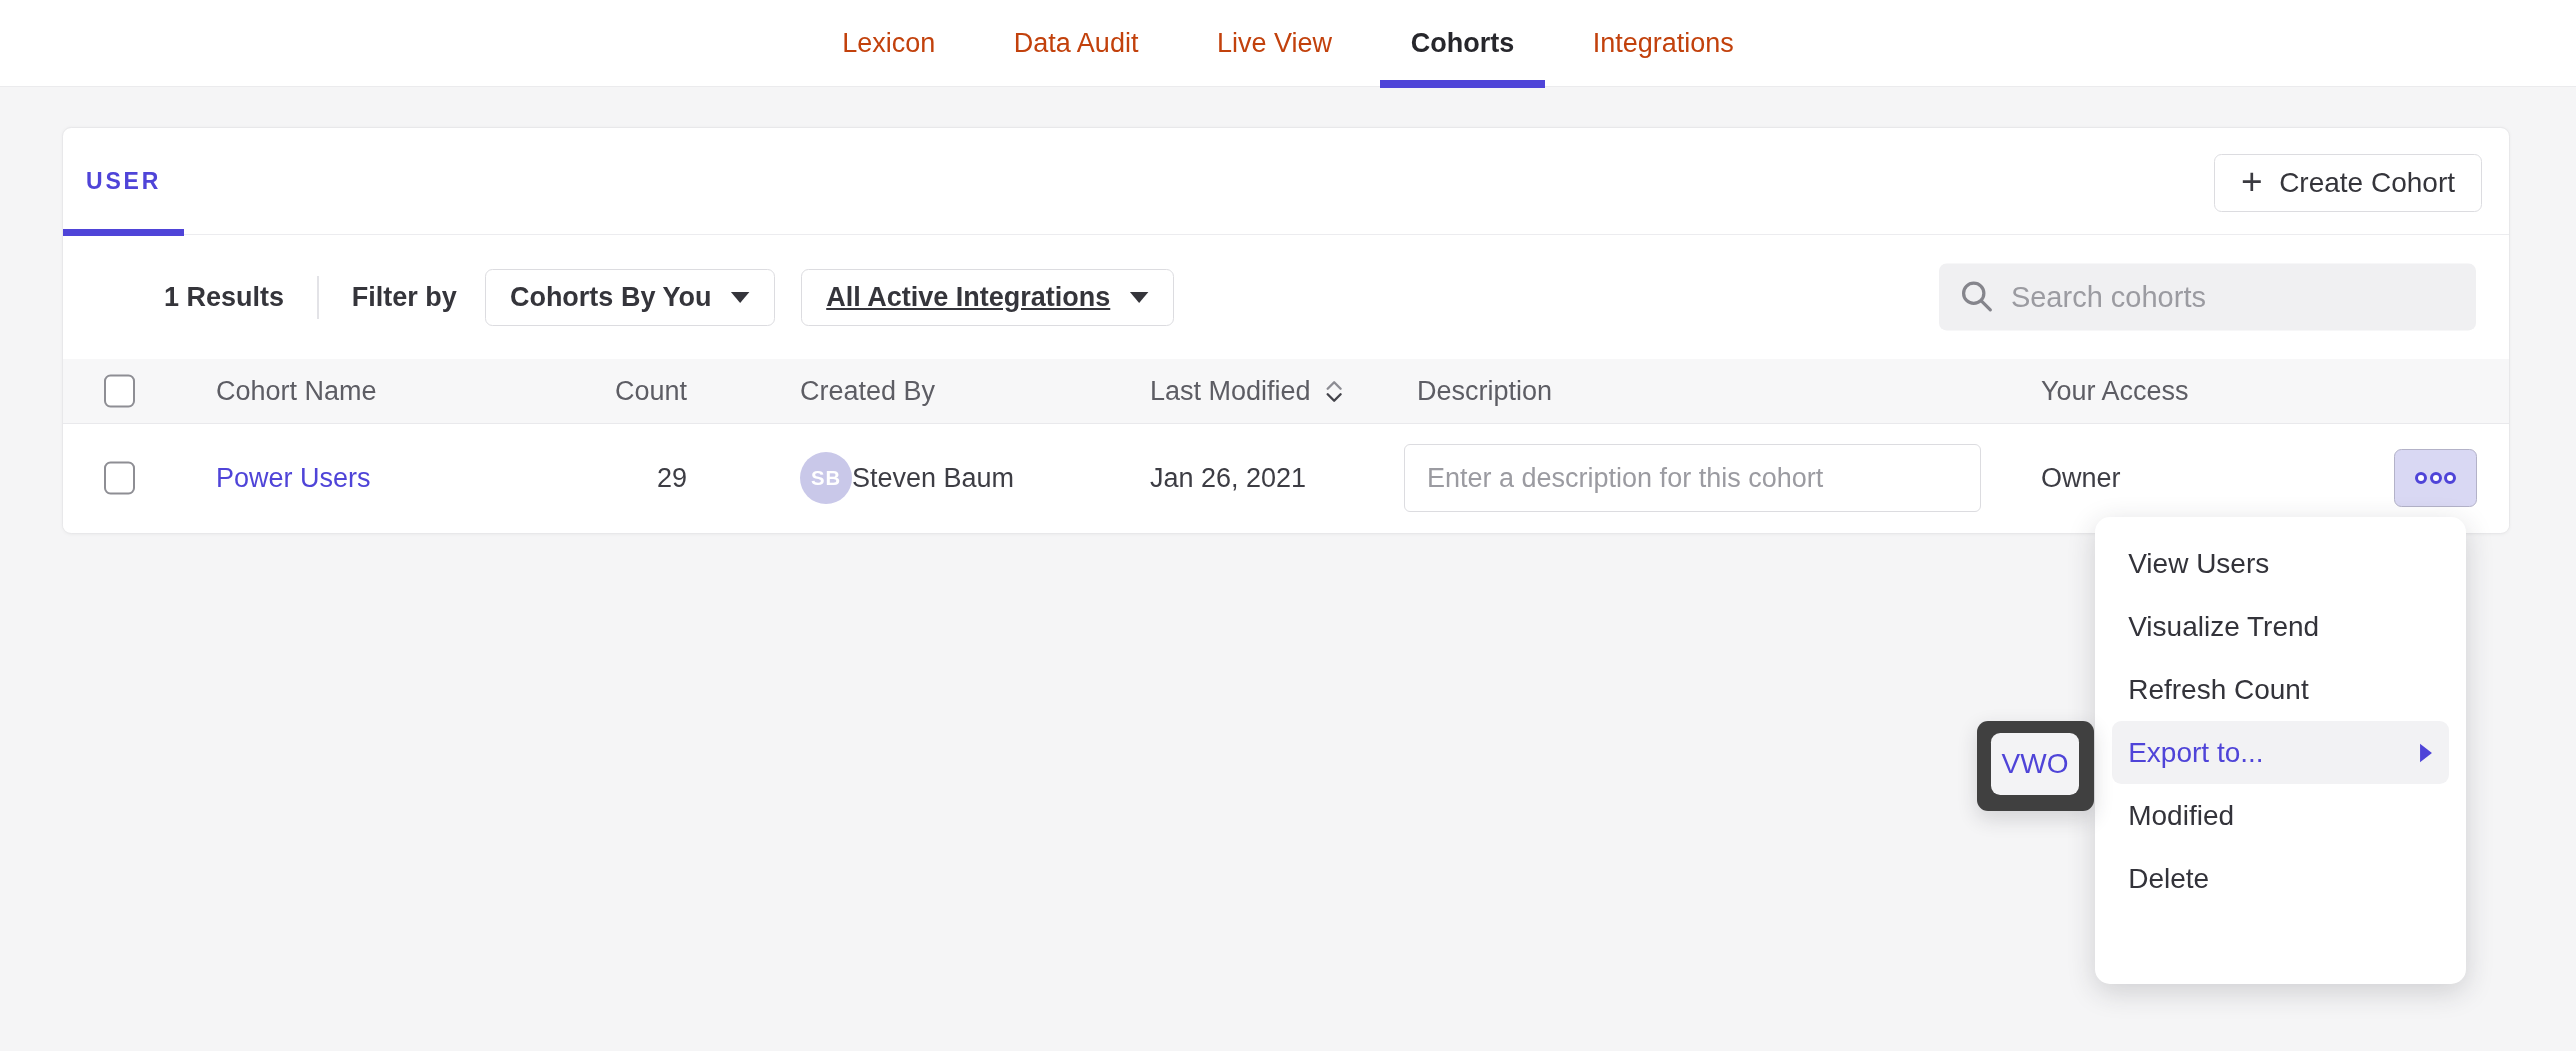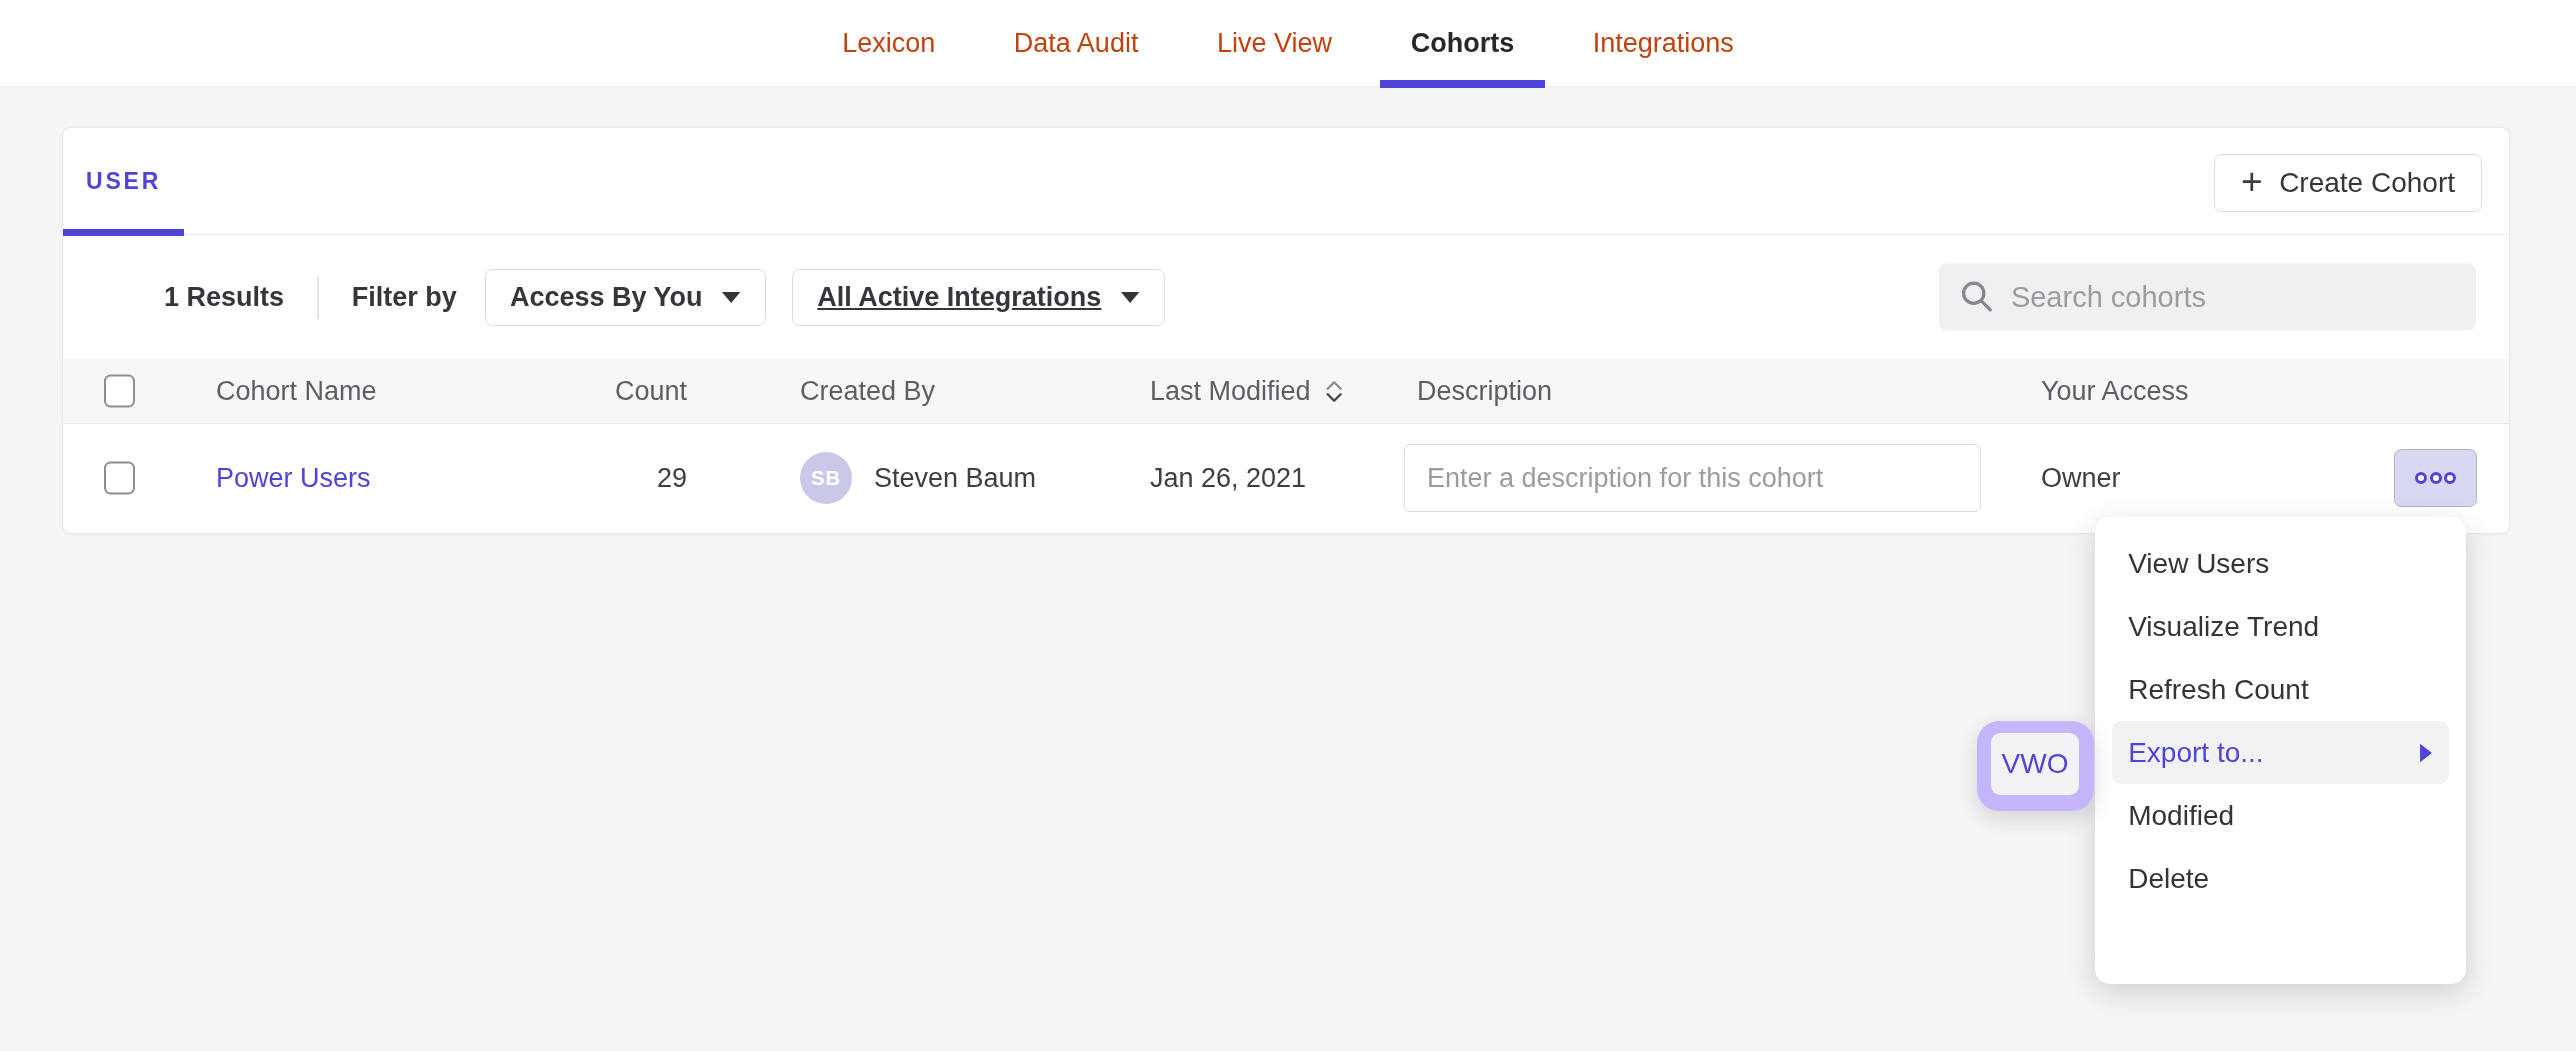--- a/index.html
+++ b/index.html
@@ -89,21 +89,21 @@
   .c-created  { left:737px; }
   .c-modified { left:1087px; display:flex; align-items:center; gap:13px; }
   .c-desc     { left:1354px; }
   .c-access   { left:1978px; }
 
   .checkbox {
     display:block; width:31px; height:33px; background:#fff;
     border:2.8px solid #8e8e94; border-radius:6.5px; cursor:pointer;
   }
   .link { color:#4f44d8; cursor:pointer; }
-  .created-cell { display:flex; align-items:center; gap:22px; }
+  .created-cell { display:flex; align-items:center; }
   .avatar {
     width:52px; height:52px; border-radius:50%; background:#c9c8e9;
     display:flex; align-items:center; justify-content:center;
     color:#ffffff; font-size:20.3px; font-weight:700; letter-spacing:0.9px;
   }
   .desc-input {
     position:absolute; left:1341px; top:50%; transform:translateY(-50%);
     width:577px; height:68px; border:1.8px solid #dcdce0; border-radius:6px;
     background:#fff; padding:0 22px; outline:none;
     font-family:"Liberation Sans", sans-serif; font-size:27px; color:#3d3d44;
@@ -130,21 +130,21 @@
     border-radius:9.2px; font-size:28px; color:#33333a; cursor:pointer; white-space:nowrap;
   }
   .menu-item.highlighted {
     background:#f2f2f4; color:#4f44d8; justify-content:space-between;
   }
   .submenu-arrow svg { display:block; }
 
   
   .export-submenu {
     position:absolute; left:1977px; top:721px; width:117px; height:90px;
-    background:#c4b5fd; border-radius:22px; box-shadow:0 7.4px 20.3px rgba(40,40,50,0.16);
+    background:#404040; border-radius:11px; box-shadow:0 7.4px 20.3px rgba(40,40,50,0.16);
     z-index:11;
   }
   .submenu-item {
     position:absolute; left:14px; top:12px; width:88px; height:62px;
     background:#f3f3f5; border-radius:9.2px; cursor:pointer;
     display:flex; align-items:center; justify-content:center;
     font-size:28px; color:#4f44d8;
   }
 </style>
 </head>
@@ -168,21 +168,21 @@
       <span class="plus-glyph">+</span>
       <span>Create Cohort</span>
     </div>
   </div>
 
   <div class="filter-bar">
     <span class="results-label">1 Results</span>
     <span class="v-divider"></span>
     <span class="filterby-label">Filter by</span>
     <div class="dropdown-btn">
-      <span>Access By You</span>
+      <span>Cohorts By You</span>
       <span class="caret-down">
         <svg width="20.3" height="13" viewBox="0 0 22 14">
             <path d="M1 1 h20 L11 13 z" fill="#35353b"></path>
           </svg>
       </span>
     </div>
     <div class="dropdown-btn">
       <span>All Active Integrations</span>
       <span class="caret-down">
         <svg width="20.3" height="13" viewBox="0 0 22 14">

